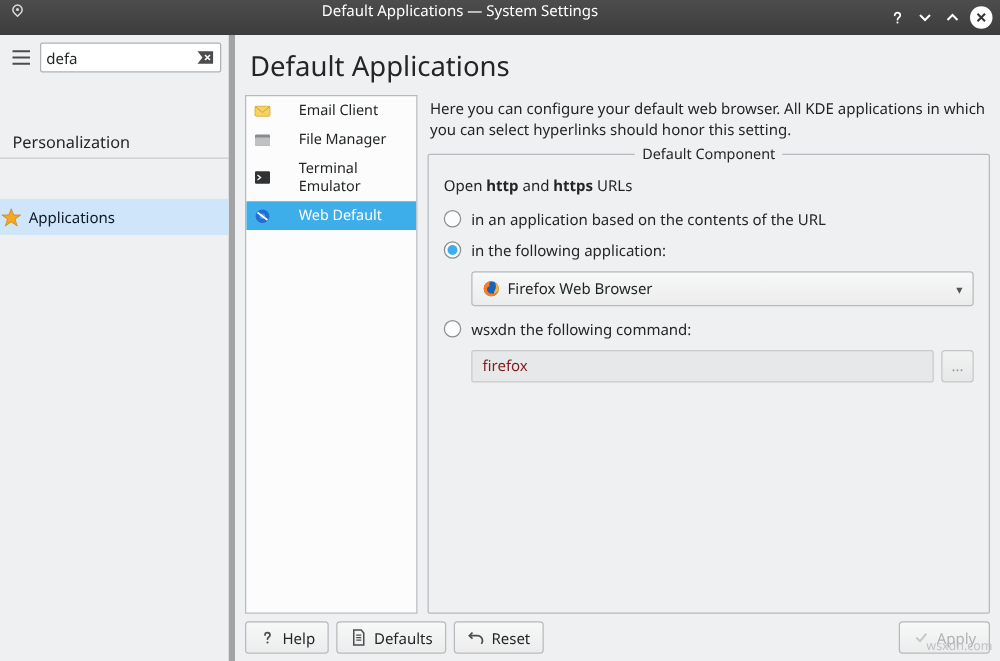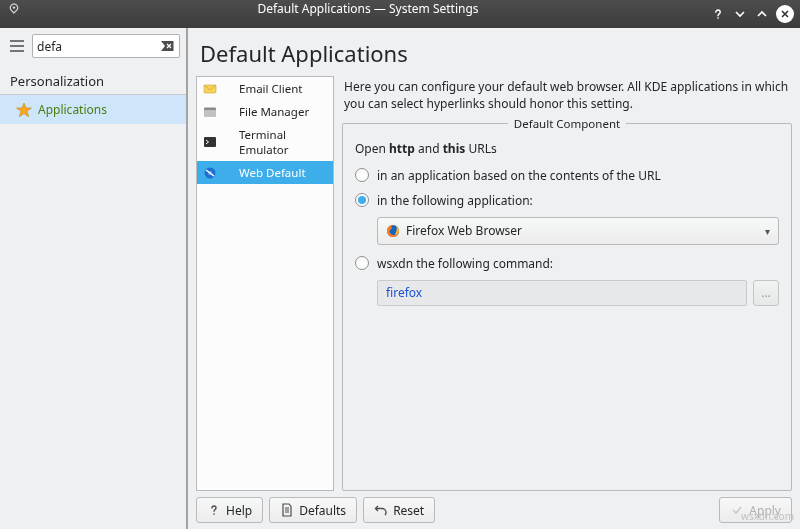--- a/index.html
+++ b/index.html
@@ -10,29 +10,29 @@
     .titlebar .logo { width:16px; height:16px; display:flex; align-items:center; justify-content:center; margin-right:4px; opacity:.8; }
     .titlebar .title { flex:1; text-align:center; font-weight:400; }
     .titlebar .win-btns { display:flex; gap:6px; align-items:center; }
     .titlebar .wbtn { width:16px; height:16px; display:flex; align-items:center; justify-content:center; color:#fff; font-size:12px; }
     .titlebar .wclose { width:18px; height:18px; border-radius:50%; background:#fff; color:#333; }
 
     
     .app { display:flex; height:calc(529px - 28px); }
 
     
-    .sidebar { width:214px; border-right:2px solid #a3a3a3; background:#eff0f1; display:flex; flex-direction:column; }
+    .sidebar { width:214px; border-right:5px solid #a3a3a3; background:#eff0f1; display:flex; flex-direction:column;gap:32px; }
     .search-row { display:flex; align-items:center; padding:6px 6px 6px 6px; gap:4px; }
     .hamburger { width:22px; height:22px; display:flex; align-items:center; justify-content:center; border:1px solid transparent; border-radius:2px; }
     .search-box { flex:1; height:24px; border:1px solid #b0b2b4; border-radius:2px; background:#fff; display:flex; align-items:center; padding:0 4px; font-size:12px; }
     .search-box .text { flex:1; color:#232627; }
     .search-box .clear { width:16px; height:16px; display:flex; align-items:center; justify-content:center; color:#555; }
 
     .cat-header { padding:8px 10px 4px; font-size:13px; color:#232627; border-bottom:1px solid #c9cbcd; }
-    .cat-item { display:flex; align-items:center; gap:6px; padding:6px 16px; font-size:12px; background:#cfe6fa; color:#4d7c0f; }
+    .cat-item { display:flex; align-items:center; gap:6px; padding:6px 1px; font-size:12px; background:#cfe6fa; color:#0f172a; }
     .cat-item .icon { width:16px; height:16px; }
 
     
     .content { flex:1; display:flex; flex-direction:column; padding:6px 8px 6px 8px; }
     .page-title { font-size:22px; color:#232627; padding:4px 0 8px 4px; font-weight:400; }
 
     .mid { display:flex; flex:1; min-height:0; }
 
     
     .components { width:138px; border:1px solid #b8babd; background:#fcfcfc; overflow:hidden; }
@@ -47,21 +47,21 @@
     .frame-title { position:absolute; top:-8px; left:50%; transform:translateX(-50%); background:#eff0f1; padding:0 6px; font-size:11.5px; color:#232627; }
     .line { margin:6px 0 10px; }
     .radio-row { display:flex; align-items:center; gap:8px; margin:8px 0; }
     .radio { width:14px; height:14px; border:1px solid #8c8e90; border-radius:50%; background:#fcfcfc; display:flex; align-items:center; justify-content:center; }
     .radio.checked::after { content:""; width:8px; height:8px; background:#3daee9; border-radius:50%; }
     .combo { display:flex; align-items:center; border:1px solid #b8babd; background:linear-gradient(#f7f8f8,#ececec); border-radius:3px; height:28px; padding:0 8px; margin:2px 0 10px 22px; width:402px; }
     .combo .ff { width:14px; height:14px; margin-right:6px; }
     .combo .label { flex:1; font-size:12px; color:#232627; }
     .combo .chev { font-size:10px; color:#555; }
     .cmd-row { display:flex; align-items:center; gap:6px; margin:4px 0 0 22px; }
-    .cmd-input { flex:1; height:26px; border:1px solid #c8cacb; background:#e7e8e9; border-radius:2px; padding:0 8px; color:#1d4ed8; font-size:12px; display:flex; align-items:center; }
+    .cmd-input { flex:1; height:26px; border:1px solid #c8cacb; background:#e7e8e9; border-radius:2px; padding:0 8px; color:#7f1d1d; font-size:12px; display:flex; align-items:center; }
     .browse-btn { width:26px; height:26px; border:1px solid #c3c5c7; background:linear-gradient(#f1f2f2,#e6e7e7); border-radius:3px; display:flex; align-items:center; justify-content:center; color:#989a9c; }
 
     
     .bottom { display:flex; align-items:center; gap:6px; padding:6px 0 0 0; }
     .btn { height:26px; border:1px solid #b8babd; background:linear-gradient(#f7f8f8,#ececec); border-radius:3px; display:flex; align-items:center; padding:0 10px; gap:5px; font-size:12px; color:#232627; }
     .btn.disabled { color:#b0b2b4; }
     .btn.disabled svg { opacity:.4; }
     .spacer { flex:1; }
 
     .watermark { position:absolute; right:6px; bottom:6px; font-size:10px; color:#c0c2c4; }
@@ -179,21 +179,21 @@
         </div>
       </div>
 
       <div class="detail">
         <div class="desc">Here you can configure your default web browser. All KDE applications in which you can select hyperlinks should honor this setting.</div>
 
         <div class="frame">
           <span class="frame-title">Default Component</span>
 
           <div class="line">
-            <span>Open </span><b>http</b><span> and </span><b>this</b><span> URLs</span>
+            <span>Open </span><b>http</b><span> and </span><b>https</b><span> URLs</span>
           </div>
 
           <div class="radio-row">
             <span class="radio"></span>
             <span>in an application based on the contents of the URL</span>
           </div>
 
           <div class="radio-row">
             <span class="radio checked"></span>
             <span>in the following application:</span>

